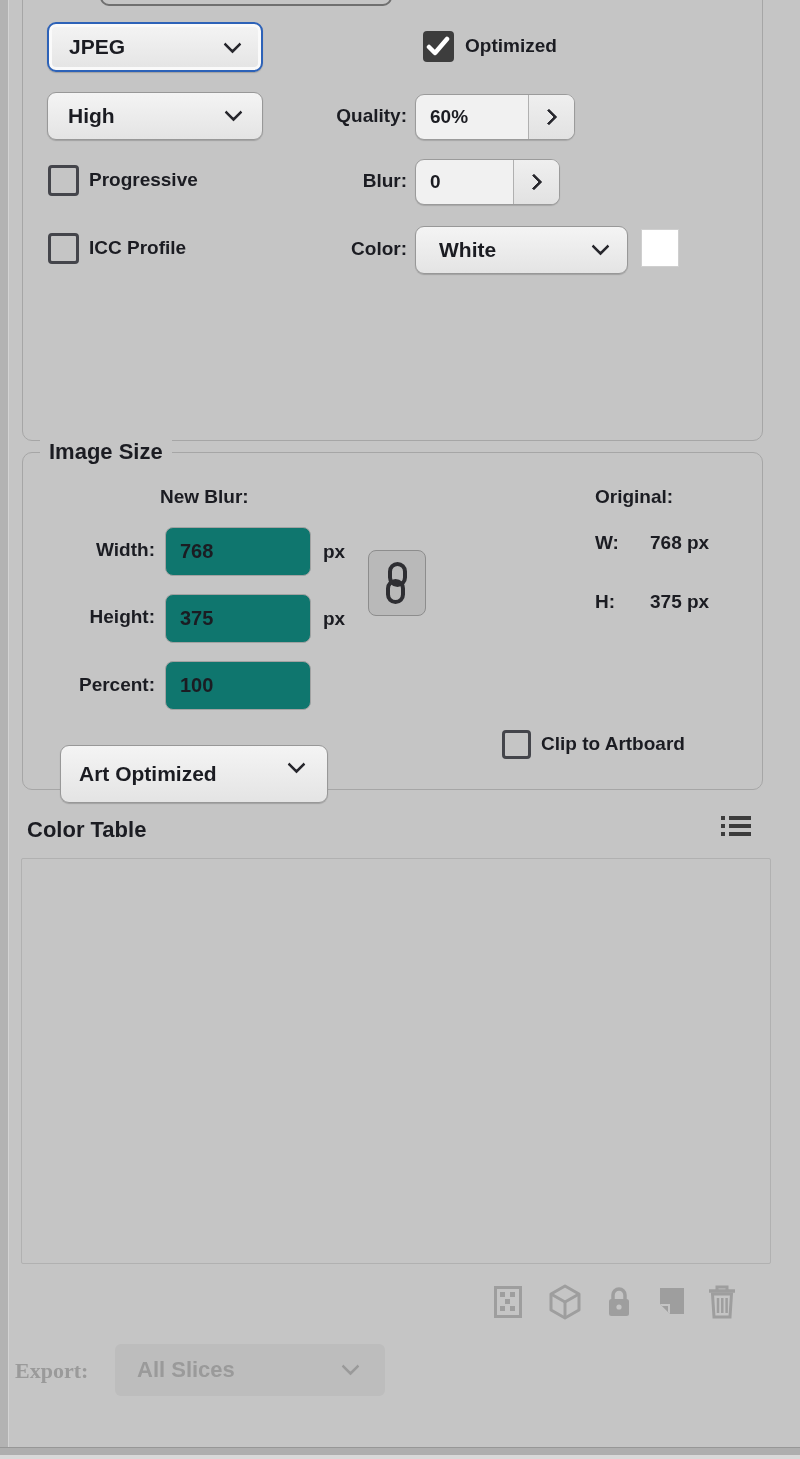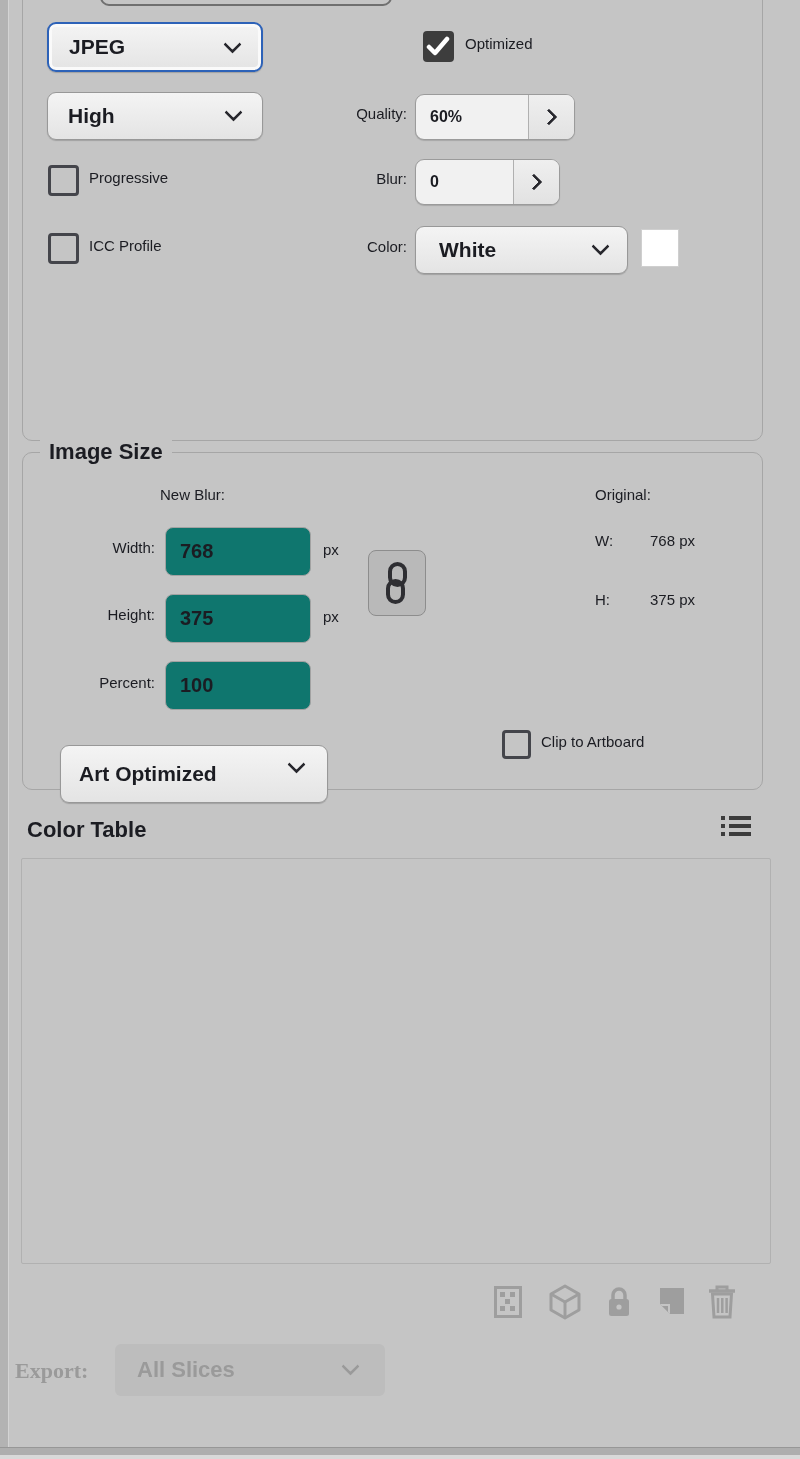--- a/index.html
+++ b/index.html
@@ -36,32 +36,32 @@
 
   
   .chvd { position:absolute; width:13px; height:13px;
     border-right:3.2px solid #27272d; border-bottom:3.2px solid #27272d;
     transform:rotate(45deg); border-radius:1px; }
   .chvr { position:absolute; width:12px; height:12px;
     border-right:3.2px solid #27272d; border-bottom:3.2px solid #27272d;
     transform:rotate(-45deg); border-radius:1px; }
 
   
-  .lbl { font-size:15px; font-weight:400; }
+  .lbl { font-size:19px; font-weight:700; }
   .lbl-r { text-align:right; }
   .field {
     background:#0f766e; border:1px solid #a2a2a2; border-radius:8px;
     font-size:20px; font-weight:700; padding-left:14px;
     display:flex; align-items:center; color:#1b1c22;
   }
   
   .stepper { border:1px solid #9b9b9b; border-radius:9px; background:#f1f1f1;
     box-shadow:0 1px 1px rgba(0,0,0,.15); overflow:hidden; display:flex; }
   .stepper .val { flex:1; display:flex; align-items:center; padding-left:14px;
-    font-size:16px; font-weight:700; }
+    font-size:19px; font-weight:700; }
   .stepper .arrow { width:46px; border-left:1px solid #b0b0b0;
     background:linear-gradient(#efefef,#e2e2e2); position:relative; }
 
   
   .cb { border-radius:4px; }
   .cb-unchecked { border:3px solid #44454b; background:transparent; }
   .cb-checked { background:#3d3d3d; }
   .cb-checked svg { position:absolute; left:3px; top:4px; }
 
   .swatch { border:1px solid #cfcfcf; }

